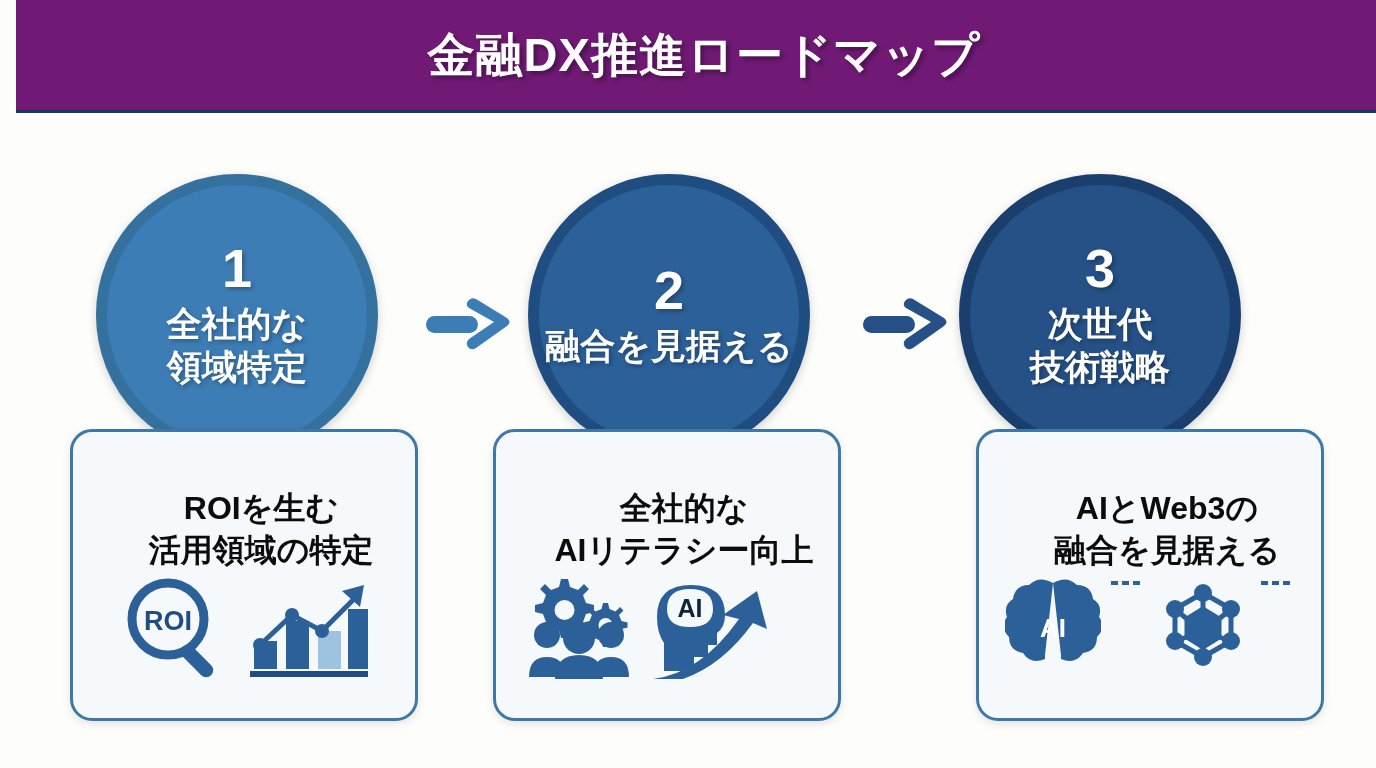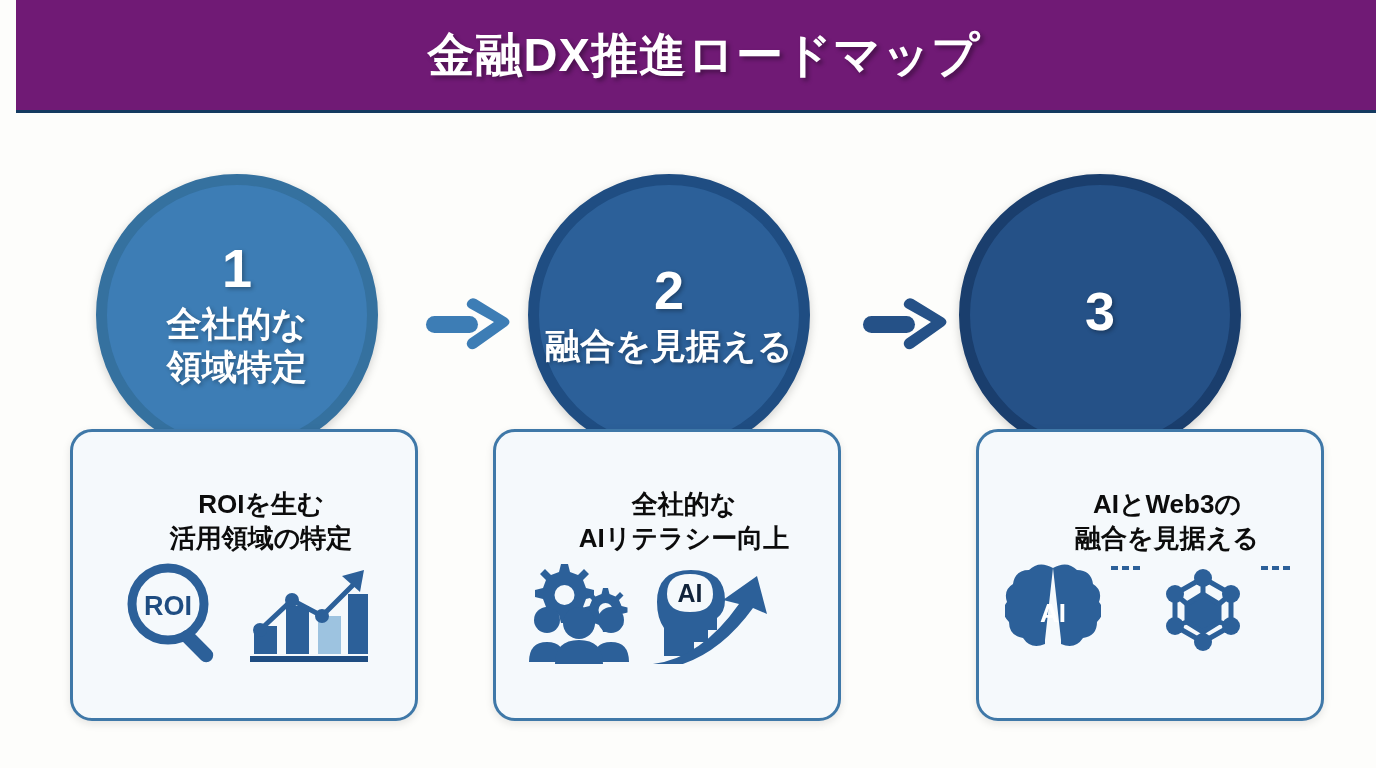--- a/index.html
+++ b/index.html
@@ -104,21 +104,21 @@
     flex-direction: column;
     align-items: center;
     z-index: 4;
   }
   .card-1 { left: 70px; }
   .card-2 { left: 493px; }
   .card-3 { left: 976px; }
 
   .card-heading {
     margin-top: 56px;
-    font-size: 26px;
+    font-size: 32px;
     font-weight: bold;
     color: #0c0c0c;
     line-height: 1.3;
     text-align: center;
     white-space: pre-line;
     margin-left: 34px;
   }
   .card-icons {
     flex: 1;
     width: 100%;
@@ -161,20 +161,22 @@
     <svg width="90" height="62" viewBox="0 0 90 62">
       <g fill="#255187">
         <rect x="2" y="23" width="52" height="17" rx="8.5"></rect>
         <path d="M44 8 L44 8 Q47 4 52 6 L83 25 Q88 29 83 33 L52 55 Q47 58 44 54 Q41 50 45 46 L70 29 L45 15 Q41 12 44 8 Z"></path>
       </g>
     </svg>
   </div>
 
   <div class="step-circle circle-3">
     <div class="step-number">3</div>
+    <div class="step-label">次世代
+技術戦略</div>
   </div>
 
   <div class="info-card card-1">
     <div class="card-heading">ROIを生む
 活用領域の特定</div>
     <div class="card-icons">
 
       <span>
         <svg width="118" height="104" viewBox="0 0 118 104">
           <circle cx="52" cy="44" r="36" fill="none" stroke="#2c6099" stroke-width="9"></circle>

